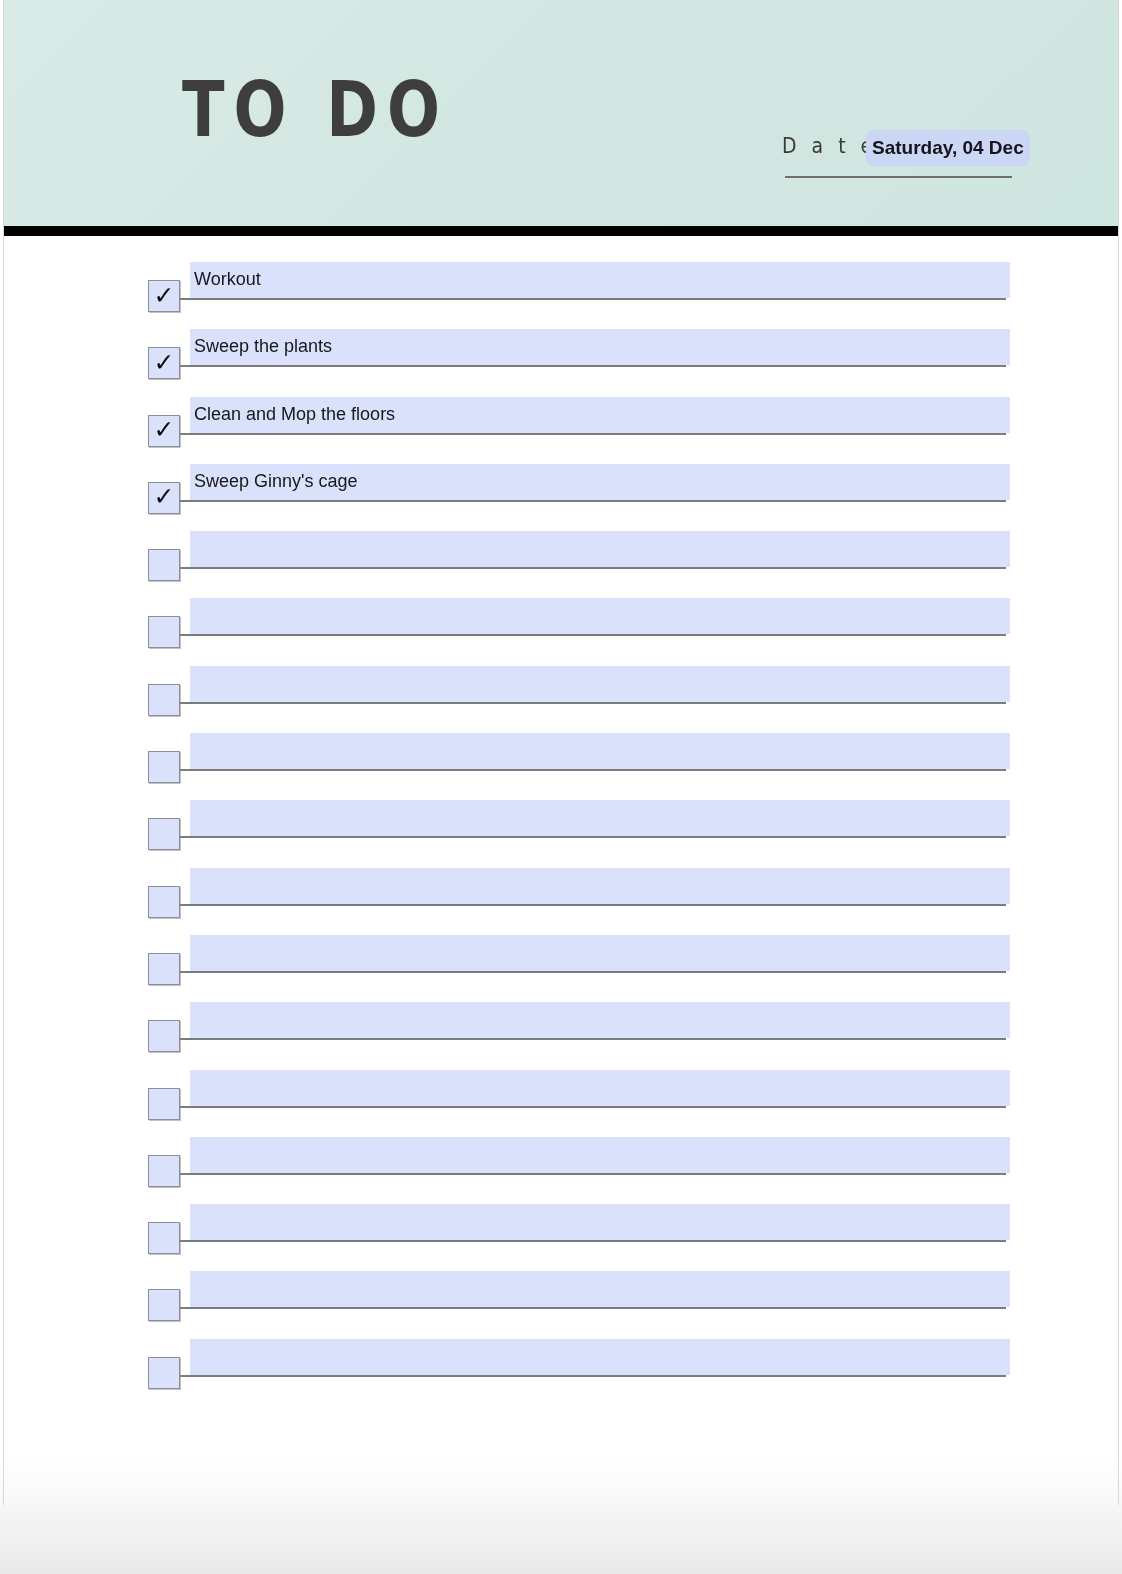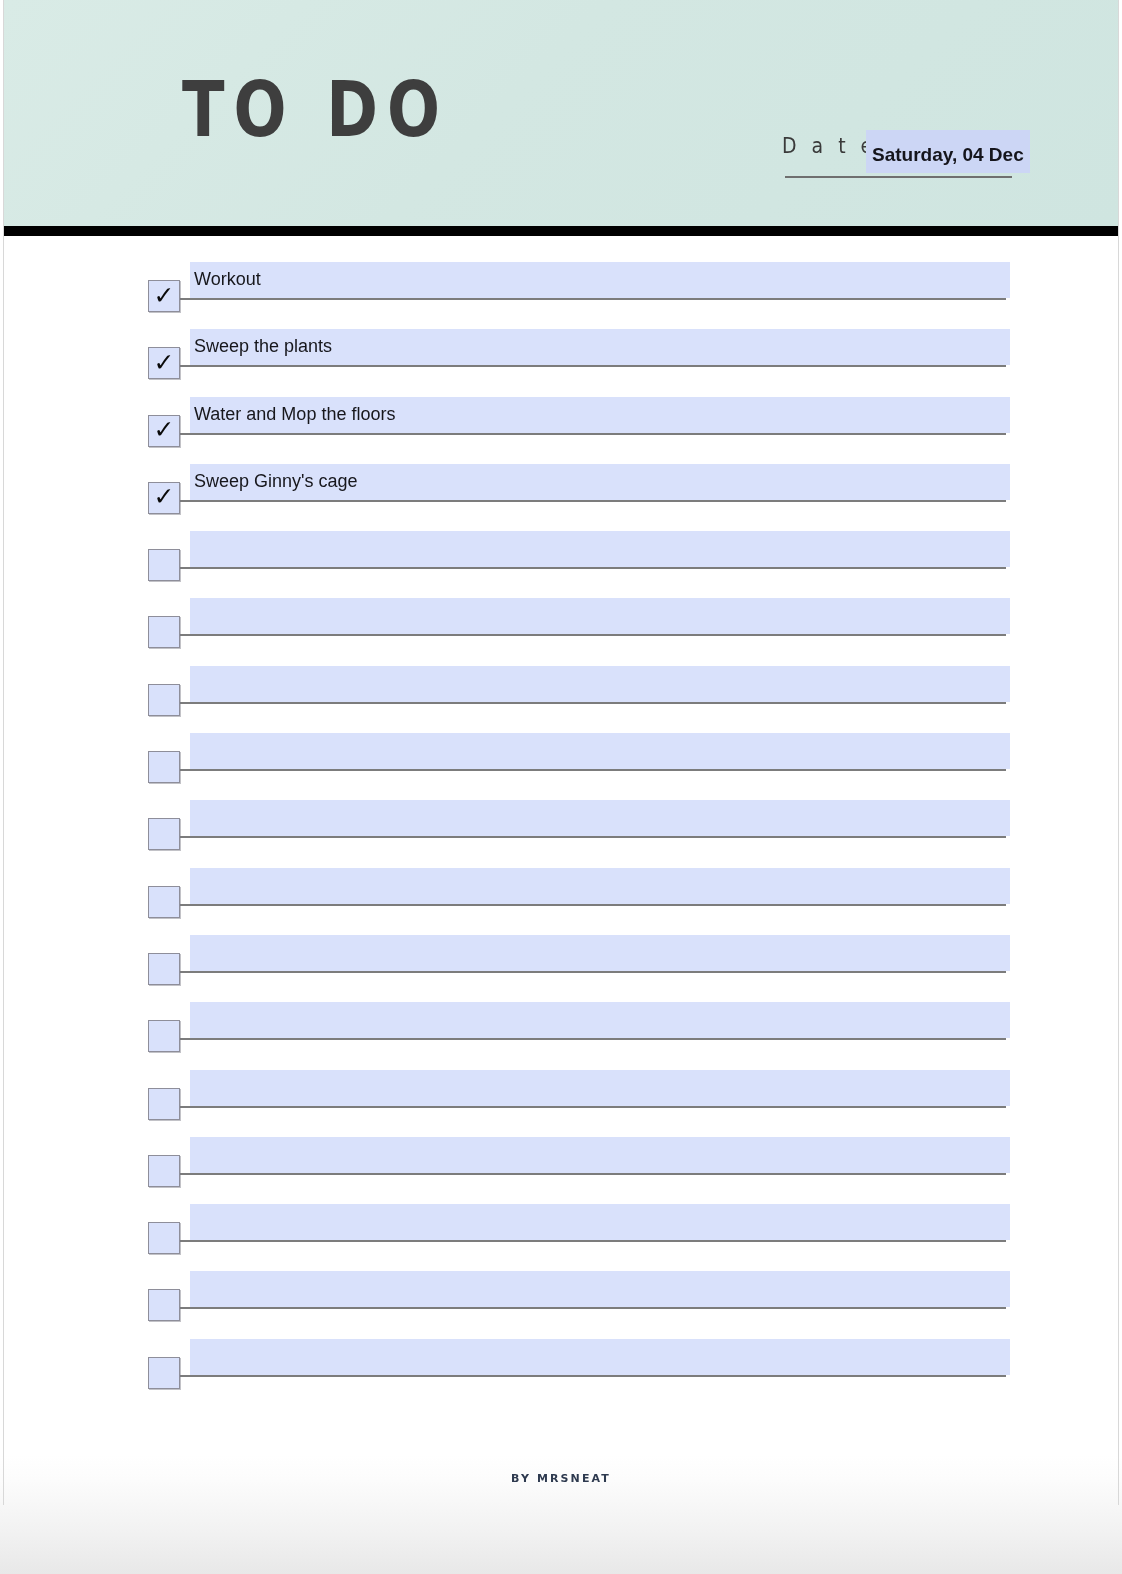--- a/index.html
+++ b/index.html
@@ -89,28 +89,29 @@
     letter-spacing: 5px;
     color: #3a3a3a;
     transform: scaleX(0.9);
     transform-origin: left top;
     white-space: nowrap;
   }
   .date-value {
     position: absolute;
     left: 84px;
     top: 4px;
-    padding: 14px 6px 7px 6px;
+    padding: 7px 6px 7px 6px;
     background: #ccd6f5;
     font-family: "Liberation Sans", sans-serif;
     font-size: 19px;
     font-weight: 600;
     color: #15151c;
     white-space: nowrap;
     line-height: 1.15;
+    border-radius: 7px;
   }
   .date-underline {
     position: absolute;
     left: 3px;
     top: 50px;
     width: 227px;
     height: 2px;
     background: #6f6f6f;
   }
 
@@ -225,21 +226,21 @@
         <div class="row-band"></div>
         <div class="row-line"></div>
         <div class="row-text">Sweep the plants</div>
         <div class="row-checkbox">
           <span class="tick">✓</span>
         </div>
       </div>
       <div class="row">
         <div class="row-band"></div>
         <div class="row-line"></div>
-        <div class="row-text">Water and Mop the floors</div>
+        <div class="row-text">Clean and Mop the floors</div>
         <div class="row-checkbox">
           <span class="tick">✓</span>
         </div>
       </div>
       <div class="row">
         <div class="row-band"></div>
         <div class="row-line"></div>
         <div class="row-text">Sweep Ginny's cage</div>
         <div class="row-checkbox">
           <span class="tick">✓</span>
@@ -318,15 +319,14 @@
         <div class="row-checkbox"></div>
       </div>
       <div class="row">
         <div class="row-band"></div>
         <div class="row-line"></div>
         <div class="row-text"></div>
         <div class="row-checkbox"></div>
       </div>
     </div>
 
-  <div class="footer">BY MRSNEAT</div>
 
 </div>
 
 </body></html>

